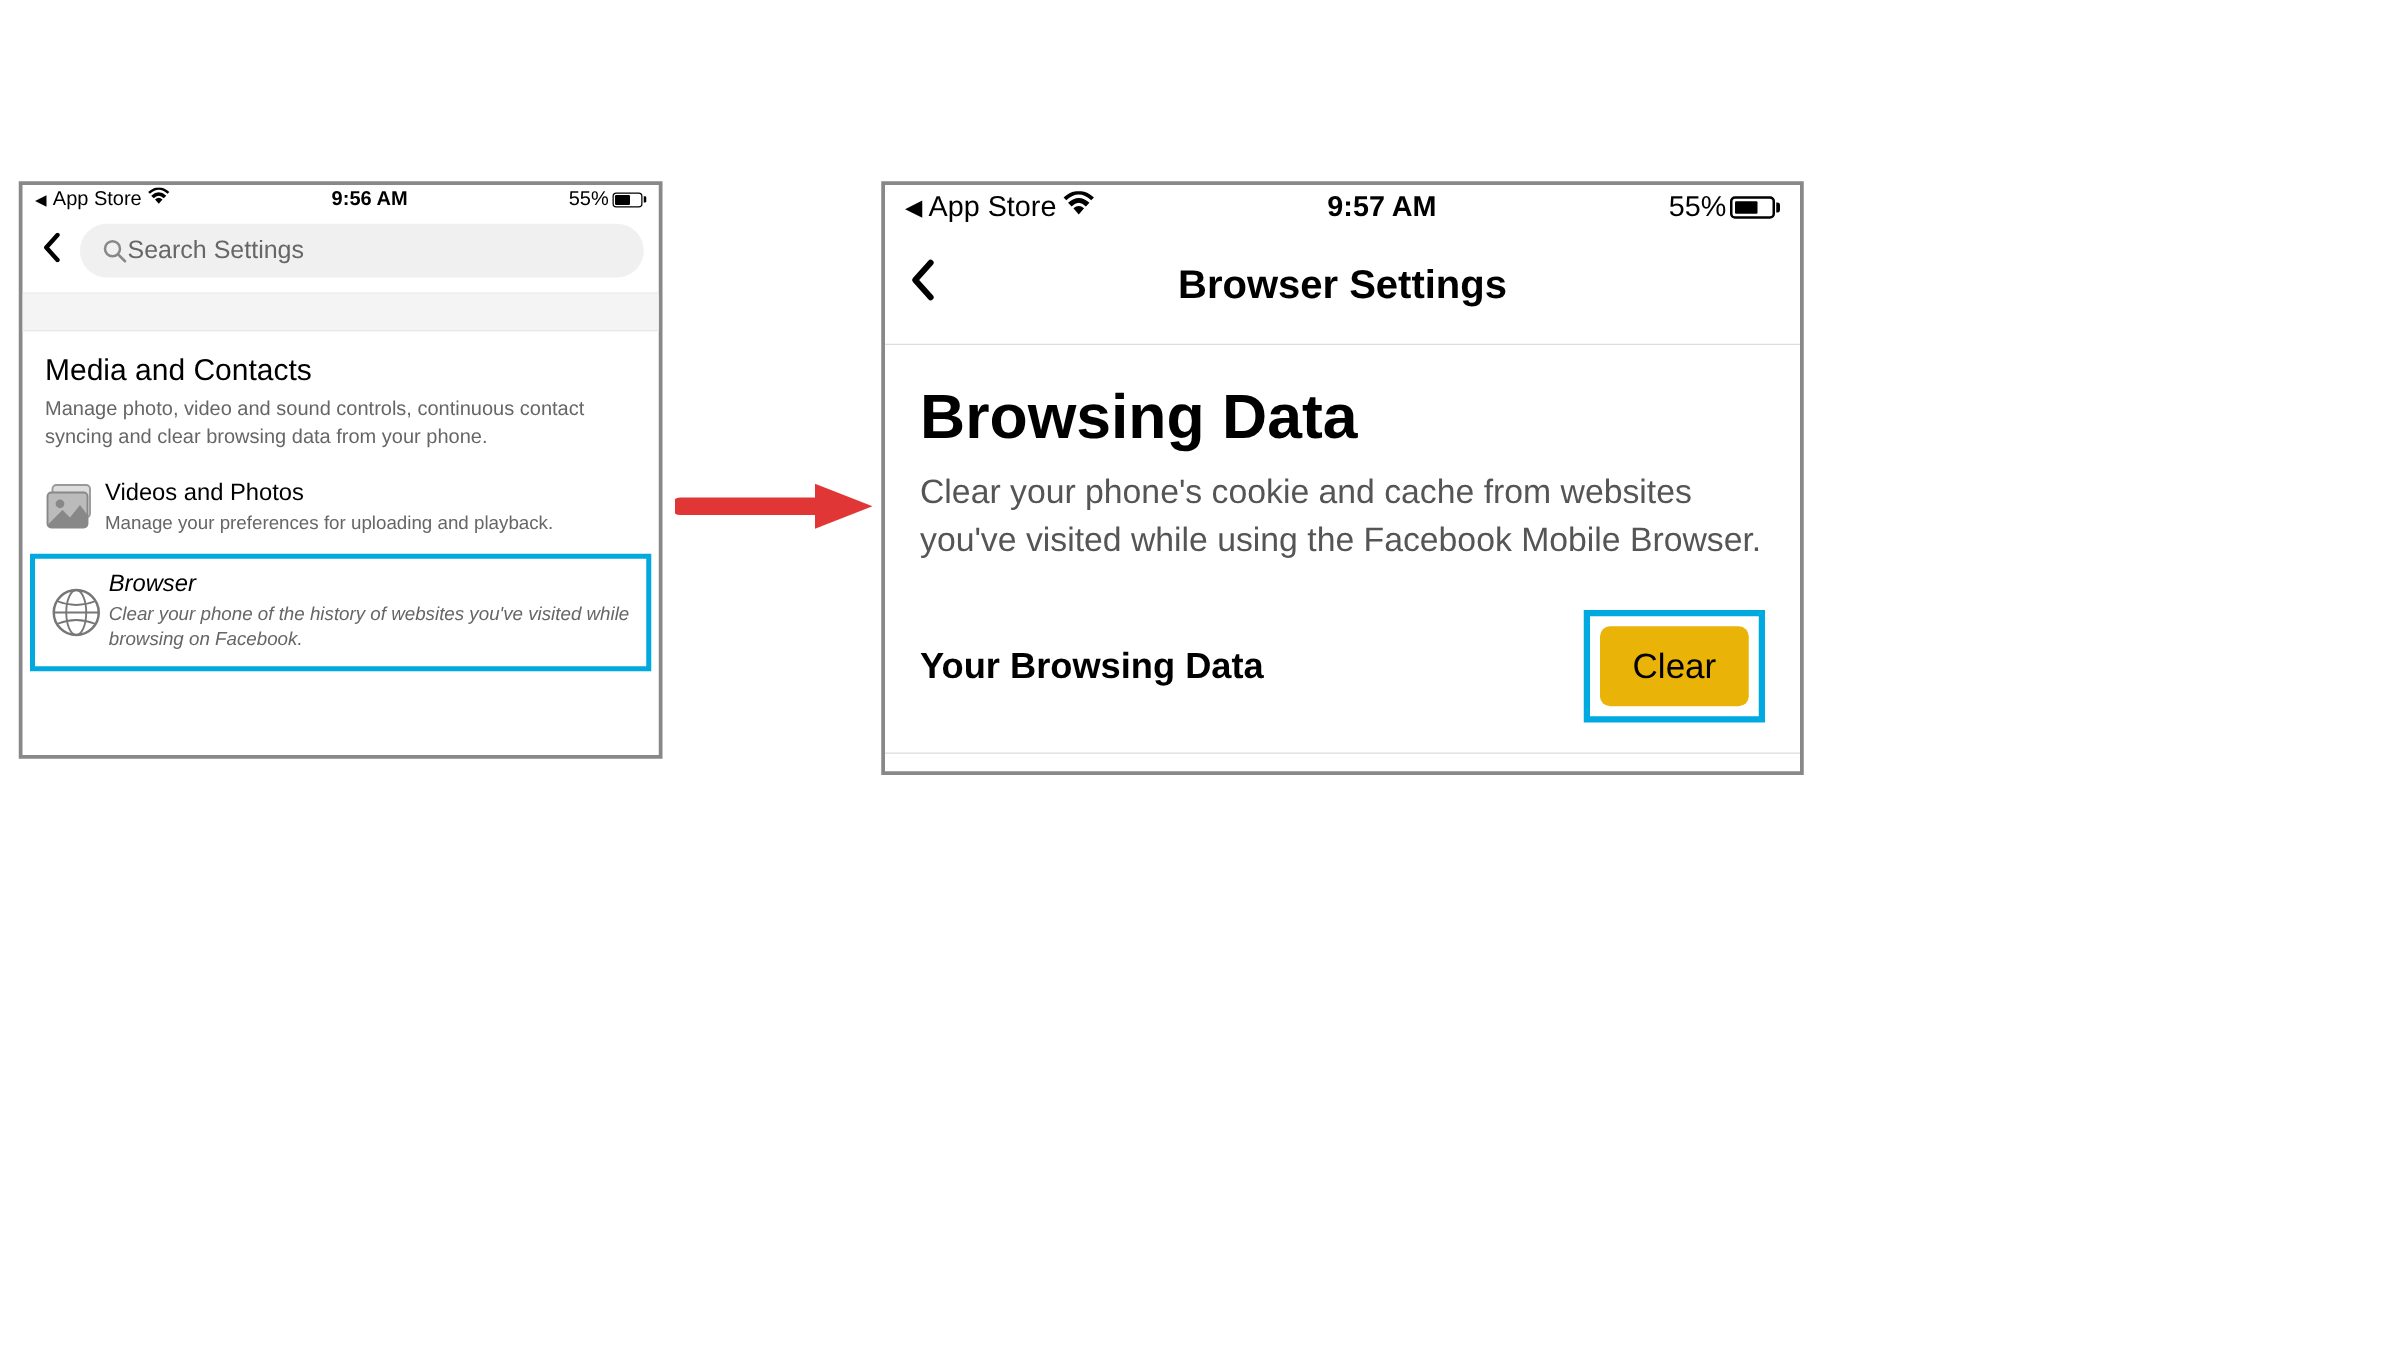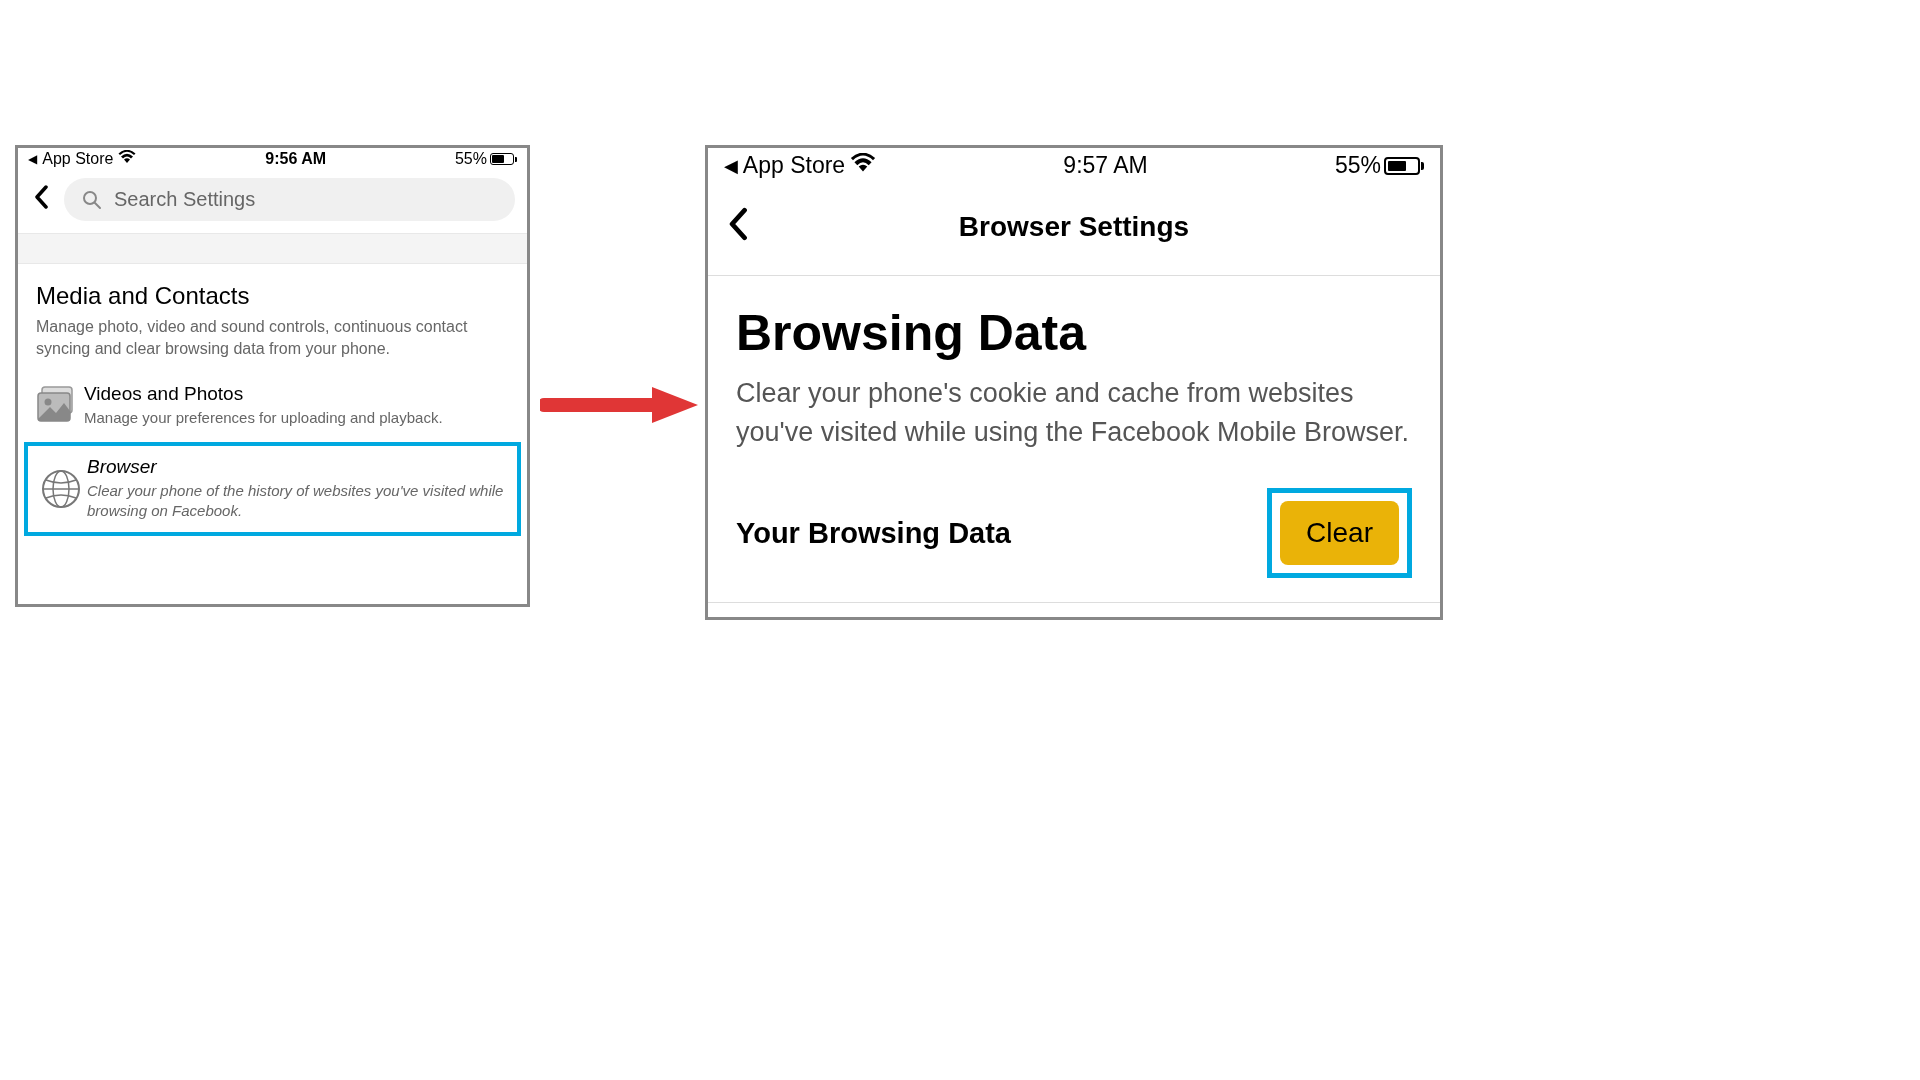--- a/index.html
+++ b/index.html
@@ -141,21 +141,20 @@
       width: 40px;
       cursor: pointer;
     }
     .search-box {
       flex: 1;
       background: #f0f0f0;
       border-radius: 24px;
       padding: 10px 18px;
       display: flex;
       align-items: center;
-      gap: 12px;
       color: #666;
       font-size: 20px;
     }
     .search-icon-svg {
       width: 20px;
       height: 20px;
       flex-shrink: 0;
     }
     .gray-gap {
       height: 30px;
@@ -211,21 +210,21 @@
     }
     .title-header-right {
       display: flex;
       align-items: center;
       padding: 20px 20px 24px 20px;
       border-bottom: 1px solid #ddd;
     }
     .title-text-right {
       flex: 1;
       text-align: center;
-      font-size: 28px;
+      font-size: 32px;
       font-weight: 700;
       color: #000;
       margin-left: -40px;
     }
     .browser-section {
       padding: 28px 28px 20px 28px;
     }
     .browser-title {
       font-size: 50px;
       font-weight: 700;
@@ -368,21 +367,21 @@
   <div class="status-bar-right">
     <div class="status-left">
       <span class="triangle-left-lg">◀</span>
       <span>App Store</span>
       <span class="wifi-icon">
         <svg width="26" height="20" viewBox="0 0 18 14">
             <path d="M9 13 L6 9.5 Q9 7 12 9.5 Z M3 6.5 Q9 1 15 6.5 L13 8.5 Q9 4.5 5 8.5 Z M0.5 3.5 Q9 -4 17.5 3.5 L16 5 Q9 -1.5 2 5 Z" fill="#000"></path>
           </svg>
       </span>
     </div>
-    <div style="font-weight:400;">9:57 AM</div>
+    <div style="font-weight:700;">9:57 AM</div>
     <div class="status-right">
       <span>55%</span>
       <span class="battery-icon">
         <span class="battery-body-lg"></span>
           <span class="battery-tip-lg"></span>
       </span>
     </div>
   </div>
 
   <div class="title-header-right">

